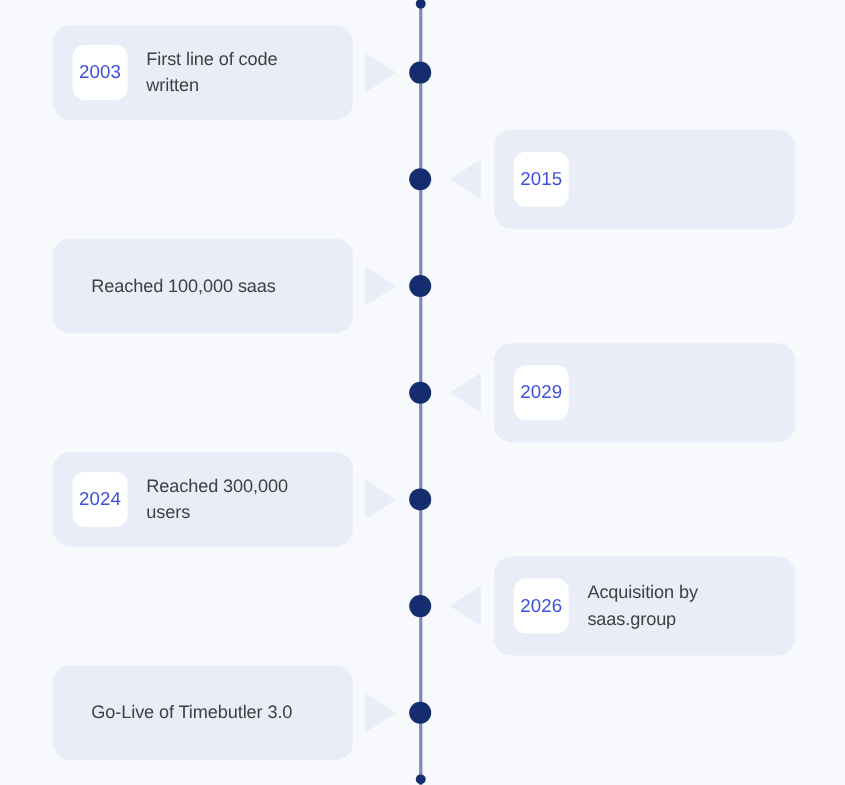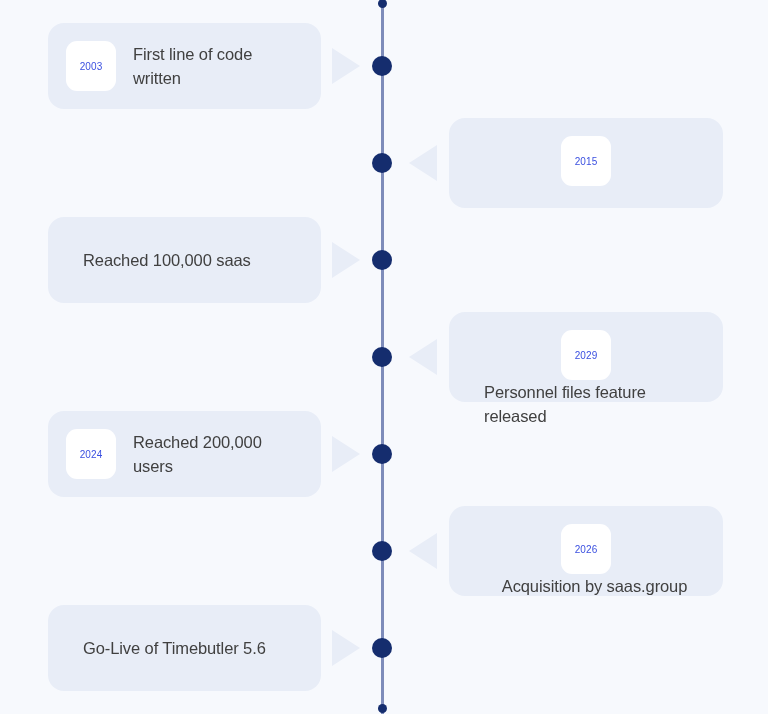--- a/index.html
+++ b/index.html
@@ -70,42 +70,41 @@
     padding: 18px 18px 18px 18px;
     z-index: 2;
   }
   .tl-row.left .tl-card {
     left: 48px;
     width: 273px;
   }
   .tl-row.right .tl-card {
     left: 449px;
     width: 274px;
-    flex-direction: column;
   }
   .tl-card.single-line {
     height: 86px;
     top: -43px;
   }
   .tl-card.two-line {
     height: 90px;
     top: -45px;
   }
 
   .year-badge {
     flex: 0 0 auto;
     width: 50px;
     height: 50px;
     background: #ffffff;
     border-radius: 11px;
     display: flex;
     align-items: center;
     justify-content: center;
     color: #3b50e0;
-    font-size: 10px;
+    font-size: 17px;
     font-weight: 400;
     letter-spacing: 0.1px;
   }
 
   .event-text {
     margin-left: 17px;
     color: #404040;
     font-size: 16.5px;
     line-height: 24px;
     font-weight: 400;
@@ -162,42 +161,41 @@
         <div class="tl-arrow"></div>
         <div class="tl-card single-line">
           <div class="event-text">Reached 100,000 saas</div>
         </div>
         <div class="node-dot"></div>
       </div>
       <div class="tl-row right" style="top: 357px;">
         <div class="tl-arrow"></div>
         <div class="tl-card two-line">
           <div class="year-badge">2029</div>
-          <div class="event-text">Personnel files feature released</div>
         </div>
         <div class="node-dot"></div>
       </div>
       <div class="tl-row left" style="top: 454px;">
         <div class="tl-arrow"></div>
         <div class="tl-card single-line">
           <div class="year-badge">2024</div>
-          <div class="event-text">Reached 200,000 users</div>
+          <div class="event-text">Reached 300,000 users</div>
         </div>
         <div class="node-dot"></div>
       </div>
       <div class="tl-row right" style="top: 551px;">
         <div class="tl-arrow"></div>
         <div class="tl-card two-line">
           <div class="year-badge">2026</div>
           <div class="event-text">Acquisition by saas.group</div>
         </div>
         <div class="node-dot"></div>
       </div>
       <div class="tl-row left" style="top: 648px;">
         <div class="tl-arrow"></div>
         <div class="tl-card single-line">
-          <div class="event-text">Go-Live of Timebutler 5.6</div>
+          <div class="event-text">Go-Live of Timebutler 3.0</div>
         </div>
         <div class="node-dot"></div>
       </div>
     </div>
 
 </div>
 
 </body></html>

